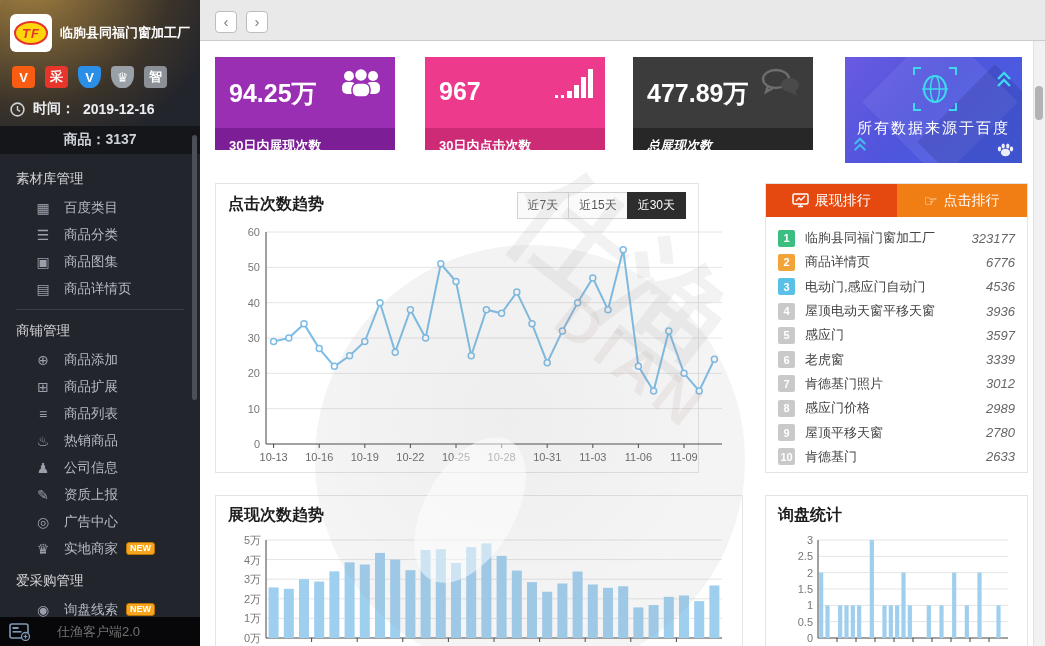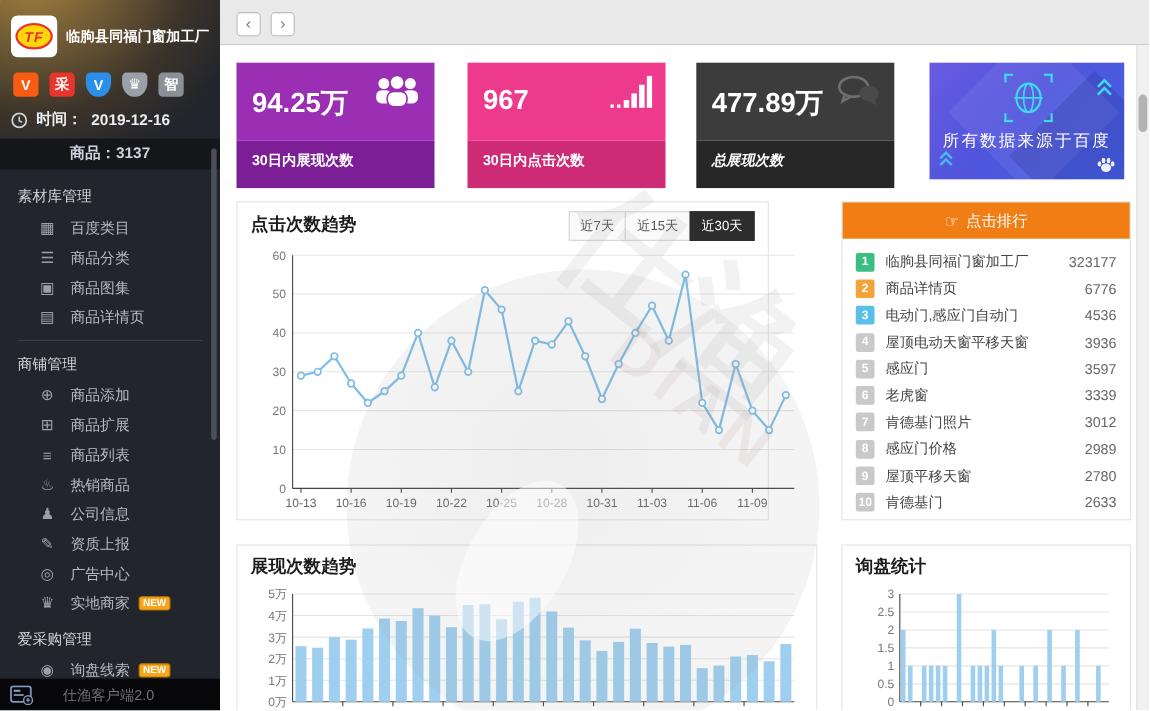--- a/index.html
+++ b/index.html
@@ -54,21 +54,21 @@
   .wm-text { position:absolute; left:300px; top:190px; font-size:120px; font-weight:bold; color:rgba(160,160,160,.14);
     transform:rotate(38deg); pointer-events:none; z-index:5; white-space:nowrap; }
   .wm-text2 { position:absolute; left:345px; top:330px; font-size:58px; font-weight:bold; letter-spacing:8px;
     color:rgba(170,140,140,.12); transform:rotate(38deg); pointer-events:none; z-index:5; }
 
   
   .card { position:absolute; top:57px; width:180px; height:106px; color:#fff; }
   .card .c-top { height:71px; position:relative; }
   .card .c-val { position:absolute; left:14px; top:20px; font-size:25px; font-weight:bold; }
   .card .c-ico { position:absolute; right:12px; top:10px; }
-  .card .c-foot { height:43px; font-size:13px; font-weight:bold; line-height:35px; padding-left:14px; }
+  .card .c-foot { height:22px; font-size:13px; font-weight:bold; line-height:35px; padding-left:14px; }
   .promo-card { position:absolute; top:57px; left:645px; width:177px; height:106px; overflow:hidden;
     background:linear-gradient(130deg,#6a5ae2 0%, #4f55dc 45%, #4661e6 100%); }
   .promo-diamond { position:absolute; width:110px; height:110px; background:rgba(255,255,255,.07); transform:rotate(45deg); }
   .promo-text { position:absolute; left:0; right:0; top:62px; text-align:center; color:#fff; font-size:15px; letter-spacing:2px; }
   .globe-wrap { position:absolute; left:68px; top:10px; width:44px; height:44px; }
   .corner { position:absolute; width:8px; height:8px; border-color:#3fd8ef; border-style:solid; }
   .corner.tl{ left:0;top:0;border-width:2px 0 0 2px; } .corner.tr{ right:0;top:0;border-width:2px 2px 0 0; }
   .corner.bl{ left:0;bottom:0;border-width:0 0 2px 2px; } .corner.br{ right:0;bottom:0;border-width:0 2px 2px 0; }
   .chev { position:absolute; }
 
@@ -83,21 +83,21 @@
 
   #rank-panel { left:565px; top:183px; width:263px; height:290px; }
   .rank-tabs { display:flex; height:33px; }
   .rank-tab { flex:1; display:flex; align-items:center; justify-content:center; gap:6px; color:#fff; font-size:14px; cursor:pointer; }
   .rank-tab .glyph { font-size:15px; }
   .rank-list { padding:9px 12px 0 12px; }
   .rank-row { display:flex; align-items:center; height:24.3px; }
   .rank-badge { width:17px; height:17px; border-radius:2px; color:#fff; font-size:11px; font-weight:bold;
     display:flex; align-items:center; justify-content:center; flex:0 0 auto; }
   .rank-name { margin-left:10px; font-size:13px; color:#444; white-space:nowrap; overflow:hidden; }
-  .rank-val { margin-left:auto; font-size:13px; color:#666; }
+  .rank-val { margin-left:auto; font-size:13px; color:#666;font-style:italic; }
 
   #imp-panel { left:15px; top:495px; width:528px; height:175px; }
   #imp-panel .panel-title, #inq-panel .panel-title { position:absolute; left:12px; top:9px; }
   #inq-panel { left:565px; top:495px; width:263px; height:175px; }
 
   svg text { font-family:"Liberation Sans","DejaVu Sans",sans-serif; }
 
   
   .main-scroll-track { position:absolute; right:0; top:41px; width:12px; height:605px; background:#f1f1f1; border-left:1px solid #e2e2e2; }
   .main-scroll-thumb { position:absolute; right:2px; top:45px; width:8px; height:34px; background:#b3b3b3; border-radius:4px; cursor:pointer; }
@@ -374,20 +374,28 @@
           <text x="366.8" y="235" text-anchor="middle" font-size="11" fill="#666">11-03</text>
           <line x1="412.4" y1="218" x2="412.4" y2="222" stroke="#444"></line>
           <text x="412.4" y="235" text-anchor="middle" font-size="11" fill="#666">11-06</text>
           <line x1="458" y1="218" x2="458" y2="222" stroke="#444"></line>
           <text x="458" y="235" text-anchor="middle" font-size="11" fill="#666">11-09</text>
         </svg>
     </div>
 
     <div class="panel" id="rank-panel">
       <div class="rank-tabs">
+        <div class="rank-tab" id="tab-impression" style="background: rgb(229, 73, 15);">
+          <svg width="17" height="15" viewBox="0 0 17 15">
+            <rect x="1" y="1" width="15" height="10" rx="1.5" fill="none" stroke="#fff" stroke-width="1.5"></rect>
+            <path d="M4 8l3-3 2 2 4-4" fill="none" stroke="#fff" stroke-width="1.3"></path>
+            <path d="M6 13.5h5M8.5 11v2.5" stroke="#fff" stroke-width="1.4"></path>
+          </svg>
+          <span>展现排行</span>
+        </div>
         <div class="rank-tab" id="tab-click" style="background: rgb(240, 126, 20);">
           <span class="glyph">☞</span>
           <span>点击排行</span>
         </div>
       </div>
       <div class="rank-list">
           <div class="rank-row">
             <span class="rank-badge" style="background: rgb(59, 191, 129);">1</span>
             <span class="rank-name">临朐县同福门窗加工厂</span>
             <span class="rank-val">323177</span>

